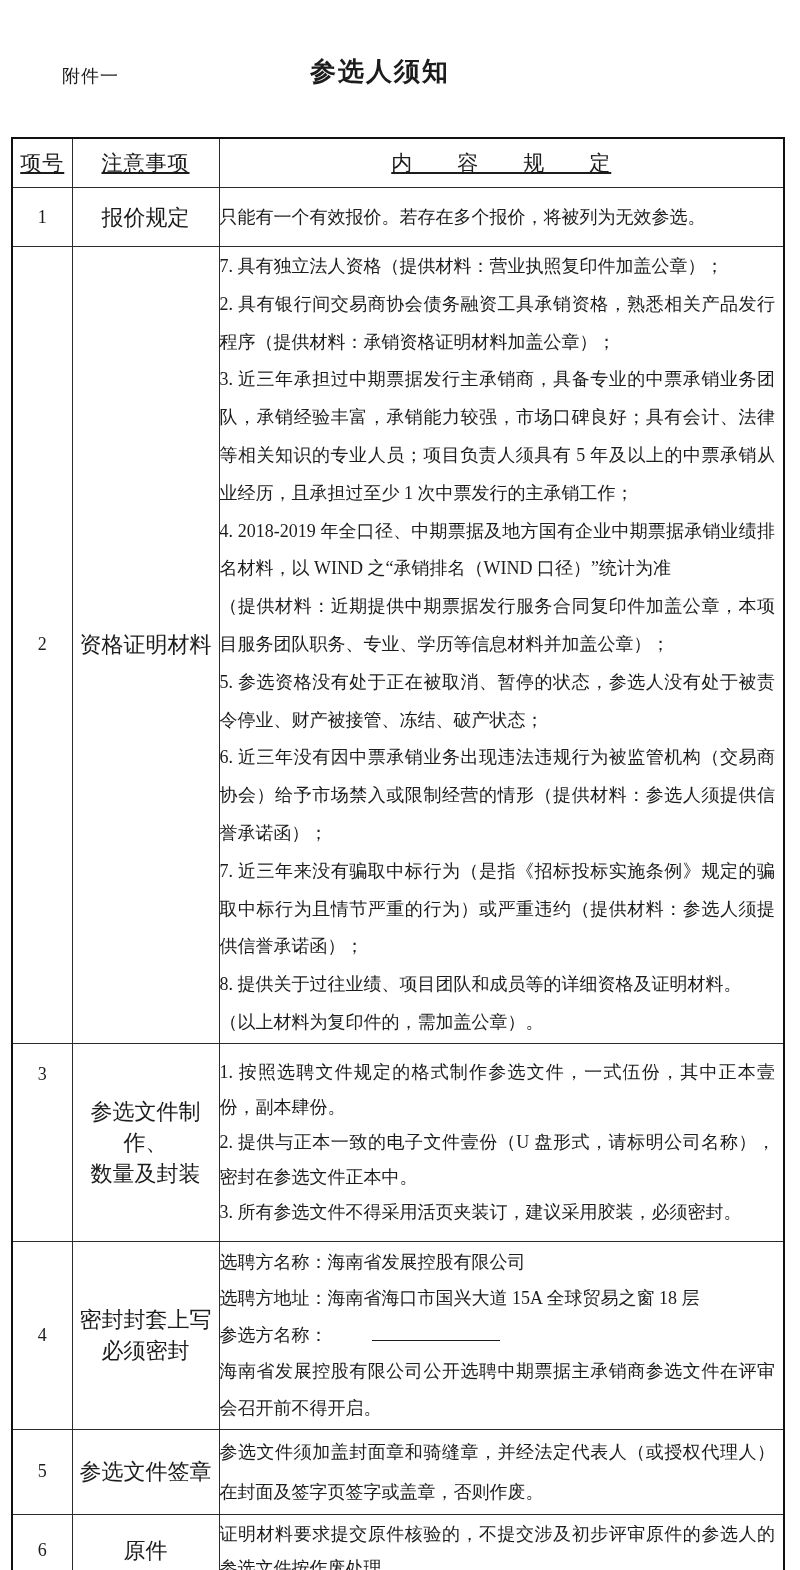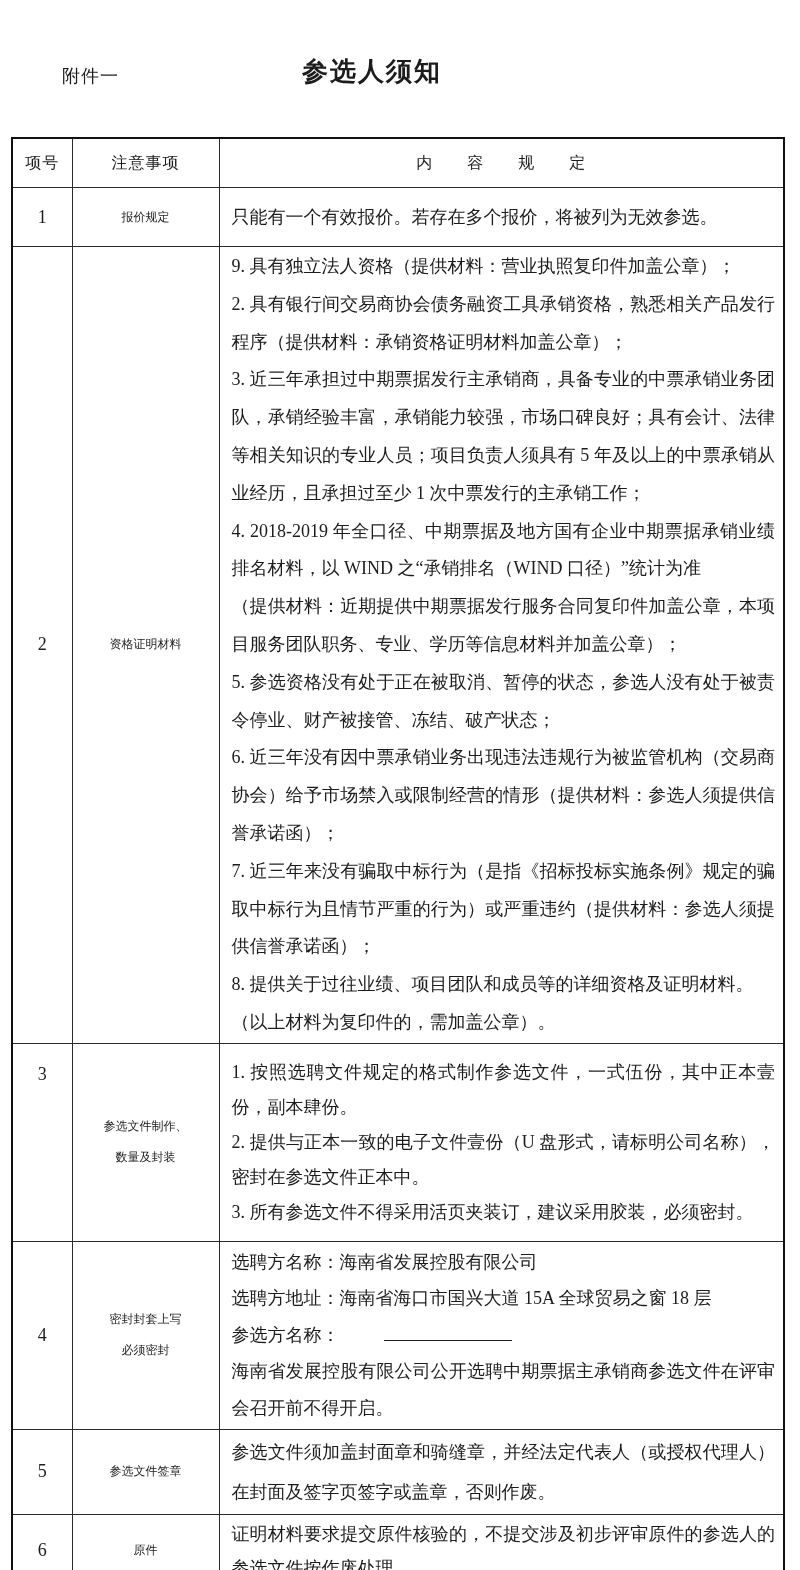--- a/index.html
+++ b/index.html
@@ -9,47 +9,47 @@
     color:#1c1c1c;
     -webkit-font-smoothing:antialiased;
   }
   .page{position:relative;width:800px;height:1570px;overflow:hidden;}
 
   .attachment{
     position:absolute;left:62px;top:20px;
     font-size:18px;letter-spacing:1px;margin-top:44px;
   }
   .doc-title{
-    position:absolute;left:0;top:54px;width:744px;
+    position:absolute;left:8px;top:54px;width:744px;
     text-align:center;font-size:26px;font-weight:bold;letter-spacing:2px;
   }
 
   table.notice{
     position:absolute;left:11px;top:137px;
     width:772px;
     border-collapse:collapse;
     table-layout:fixed;
     font-size:18px;
   }
   table.notice td,table.notice th{
     border:1px solid #2b2b2b;
     vertical-align:middle;
     font-weight:normal;
   }
   table.notice{border:2px solid #111;}
-  table.notice th{height:46px;font-size:16px;letter-spacing:1px;}
+  table.notice th{height:46px;font-size:21px;letter-spacing:1px;text-decoration:underline;}
   th.h-content{letter-spacing:0;}
 
   col.c-num{width:60px;}
   col.c-label{width:147px;}
   col.c-content{width:565px;}
 
   td.cell-num{text-align:center;font-size:18px;}
-  td.cell-label{text-align:center;font-size:12px;line-height:31px;padding:2px 4px;}
-  td.cell-content{padding:1px 8px 1px 12px;}
+  td.cell-label{text-align:center;font-size:22px;line-height:31px;padding:2px 4px;}
+  td.cell-content{padding:1px 8px 1px 0;}
 
   .para{margin:0;text-align:justify;}
   .row-1 td{height:54px;}
   .row-1 .para{line-height:37px;}
   .row-2 .para{line-height:37.8px;}
   .row-3 td{height:176px;}
   .row-3 .para{line-height:35px;}
   .row-4 td{height:183px;margin-left:38px;}
   .row-4 .para{line-height:36.5px;}
   .row-5 td{height:80px;margin-top:36px;}
@@ -100,21 +100,21 @@
           <td class="cell-content">
             <p class="para">只能有一个有效报价。若存在多个报价，将被列为无效参选。</p>
           </td>
         </tr>
         <tr class="row-2">
           <td class="cell-num">2</td>
           <td class="cell-label">
             <div>资格证明材料</div>
           </td>
           <td class="cell-content">
-            <p class="para">9. 具有独立法人资格（提供材料：营业执照复印件加盖公章）；</p>
+            <p class="para">7. 具有独立法人资格（提供材料：营业执照复印件加盖公章）；</p>
             <p class="para">2. 具有银行间交易商协会债务融资工具承销资格，熟悉相关产品发行程序（提供材料：承销资格证明材料加盖公章）；</p>
             <p class="para">3. 近三年承担过中期票据发行主承销商，具备专业的中票承销业务团队，承销经验丰富，承销能力较强，市场口碑良好；具有会计、法律等相关知识的专业人员；项目负责人须具有 5 年及以上的中票承销从业经历，且承担过至少 1 次中票发行的主承销工作；</p>
             <p class="para">4. 2018-2019 年全口径、中期票据及地方国有企业中期票据承销业绩排名材料，以 WIND 之“承销排名（WIND 口径）”统计为准</p>
             <p class="para">（提供材料：近期提供中期票据发行服务合同复印件加盖公章，本项目服务团队职务、专业、学历等信息材料并加盖公章）；</p>
             <p class="para">5. 参选资格没有处于正在被取消、暂停的状态，参选人没有处于被责令停业、财产被接管、冻结、破产状态；</p>
             <p class="para">6. 近三年没有因中票承销业务出现违法违规行为被监管机构（交易商协会）给予市场禁入或限制经营的情形（提供材料：参选人须提供信誉承诺函）；</p>
             <p class="para">7. 近三年来没有骗取中标行为（是指《招标投标实施条例》规定的骗取中标行为且情节严重的行为）或严重违约（提供材料：参选人须提供信誉承诺函）；</p>
             <p class="para">8. 提供关于过往业绩、项目团队和成员等的详细资格及证明材料。</p>
             <p class="para">（以上材料为复印件的，需加盖公章）。</p>
           </td>

